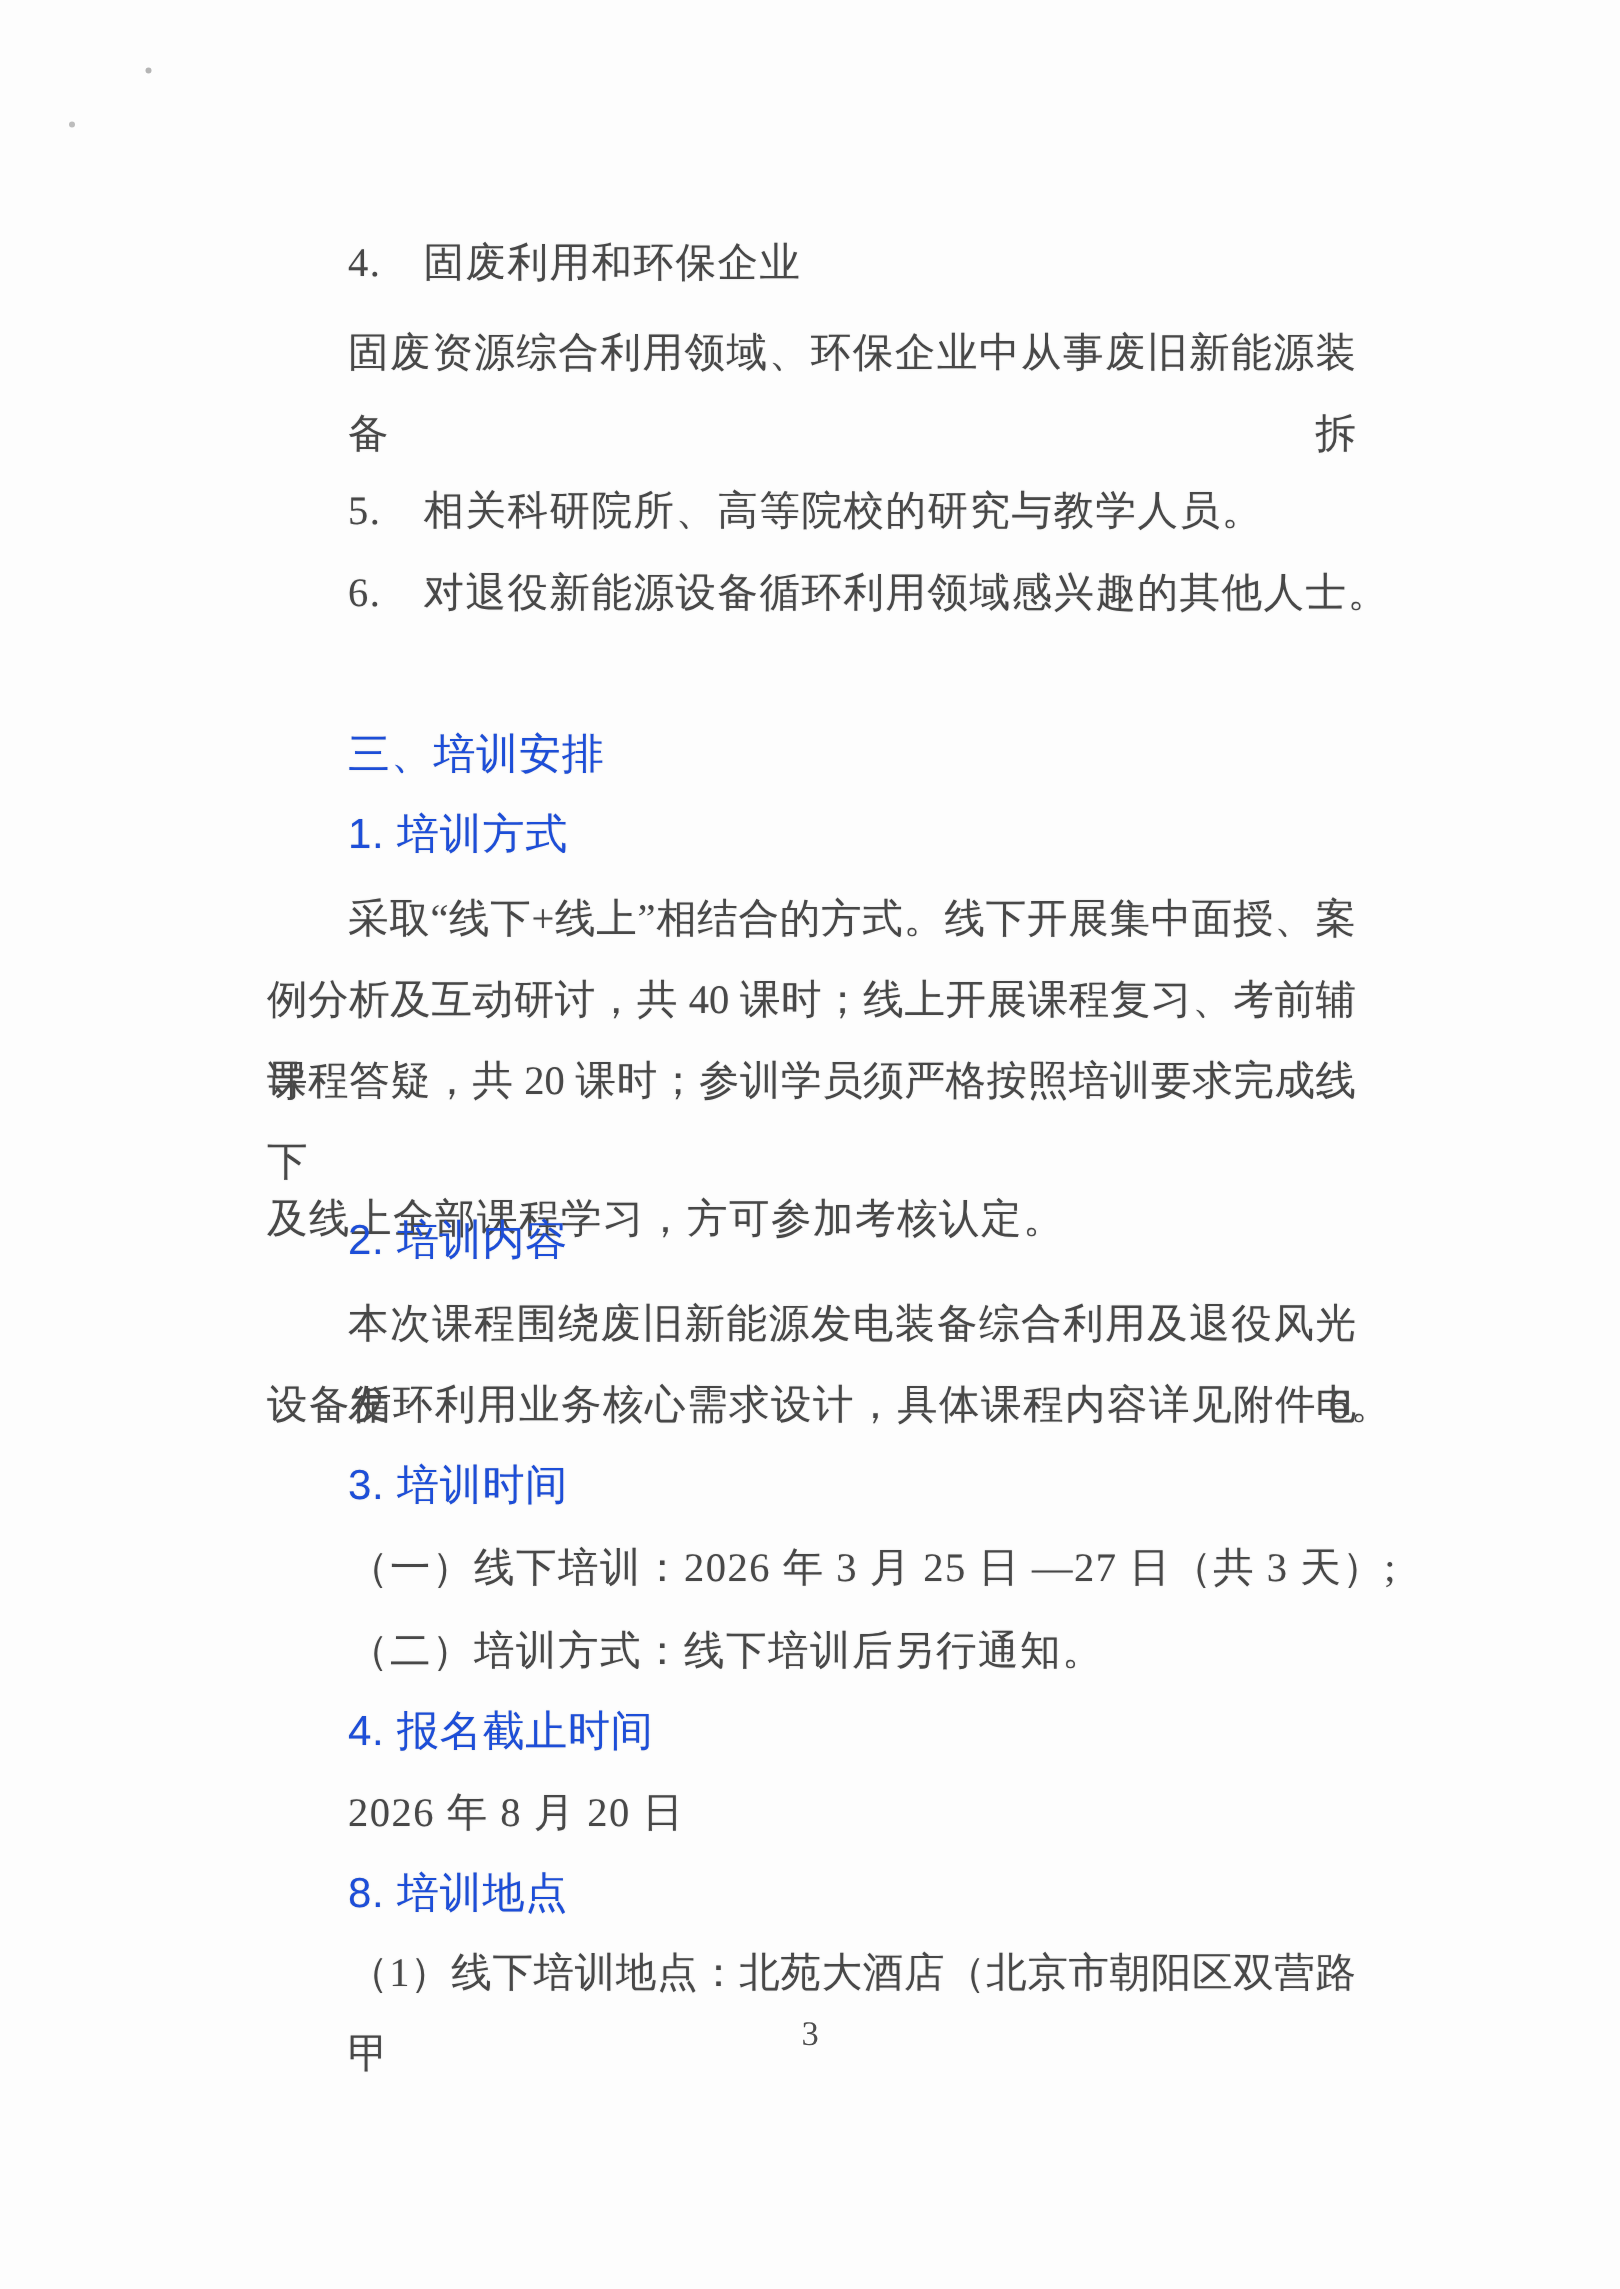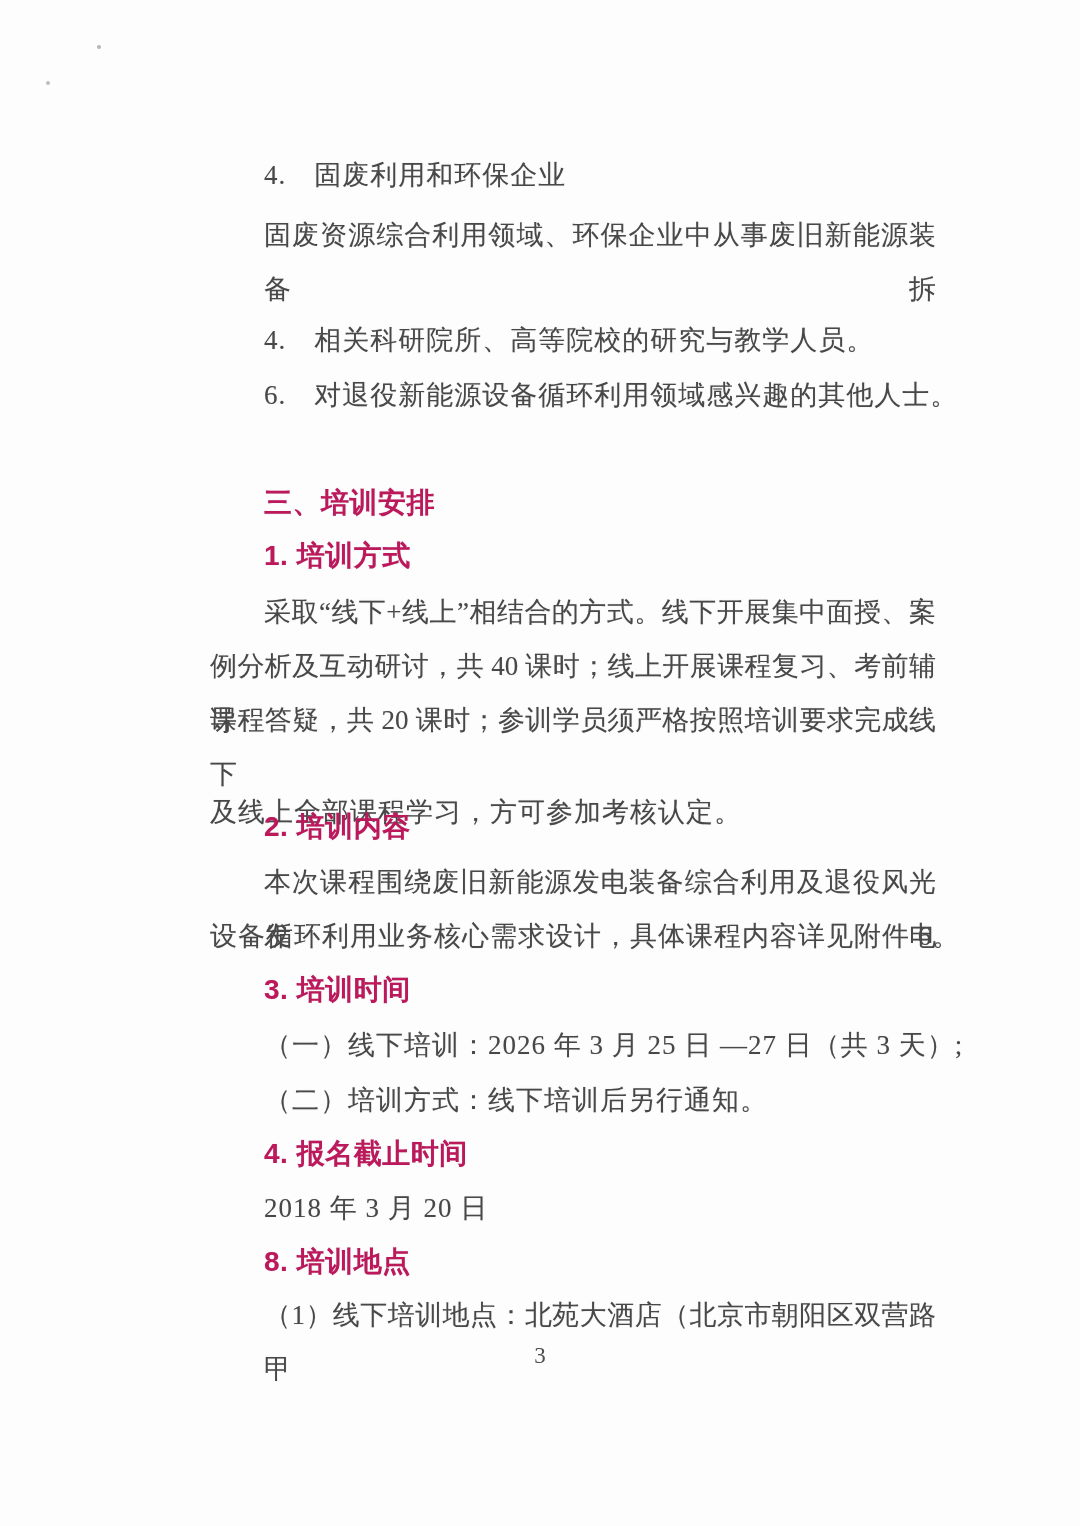--- a/index.html
+++ b/index.html
@@ -19,37 +19,36 @@
   .line {
     position: absolute;
     left: 178px;
     width: 726px;
     height: 54px;
     line-height: 54px;
     font-size: 27px;
     letter-spacing: 1px;
     white-space: nowrap;
     text-shadow: 0 0 1px rgba(90,90,90,0.30);
-    margin-left: 32px;
   }
   .indent {
     padding-left: 54px;
     width: 672px;
   }
   .stretch {
     white-space: normal;
     letter-spacing: 0;
     text-align: justify;
     text-align-last: justify;
   }
   .bold {
-    font-weight: 700;
+    font-weight: 400;
     font-family: "Liberation Sans", "DejaVu Sans", sans-serif;
     font-size: 28px;
-    color: #be185d;
+    color: #1d4ed8;
     letter-spacing: 0.5px;
   }
   .pagenum {
     position: absolute;
     top: 1339px;
     left: 0;
     width: 1080px;
     height: 40px;
     line-height: 34px;
     text-align: center;
@@ -66,21 +65,21 @@
 </head>
 <body>
 
 <div class="page">
 
   <span class="speck speck-1"></span>
   <span class="speck speck-2"></span>
 
   <div class="line indent" style="top:148px">4.　固废利用和环保企业</div>
   <div class="line indent stretch" style="top:208px">固废资源综合利用领域、环保企业中从事废旧新能源装备拆</div>
-  <div class="line indent" style="top:313px">4.　相关科研院所、高等院校的研究与教学人员。</div>
+  <div class="line indent" style="top:313px">5.　相关科研院所、高等院校的研究与教学人员。</div>
   <div class="line indent" style="top:368px">6.　对退役新能源设备循环利用领域感兴趣的其他人士。</div>
 
   <div class="line indent bold" style="top:476px">三、培训安排</div>
   <div class="line indent bold" style="top:529px">1. 培训方式</div>
 
   <div class="line indent stretch" style="top:585px">采取“线下+线上”相结合的方式。线下开展集中面授、案</div>
   <div class="line stretch" style="top:639px">例分析及互动研讨，共 40 课时；线上开展课程复习、考前辅导、</div>
   <div class="line stretch" style="top:693px">课程答疑，共 20 课时；参训学员须严格按照培训要求完成线下</div>
   <div class="line" style="top:785px">及线上全部课程学习，方可参加考核认定。</div>
 
@@ -89,21 +88,21 @@
   <div class="line indent stretch" style="top:855px">本次课程围绕废旧新能源发电装备综合利用及退役风光发电</div>
   <div class="line" style="top:909px">设备循环利用业务核心需求设计，具体课程内容详见附件 6。</div>
 
   <div class="line indent bold" style="top:963px">3. 培训时间</div>
 
   <div class="line indent" style="top:1018px">（一）线下培训：2026 年 3 月 25 日 —27 日（共 3 天）;</div>
   <div class="line indent" style="top:1073px">（二）培训方式：线下培训后另行通知。</div>
 
   <div class="line indent bold" style="top:1127px">4. 报名截止时间</div>
 
-  <div class="line indent" style="top:1181px">2018 年 3 月 20 日</div>
+  <div class="line indent" style="top:1181px">2026 年 8 月 20 日</div>
 
   <div class="line indent bold" style="top:1235px">8. 培训地点</div>
 
   <div class="line indent stretch" style="top:1288px">（1）线下培训地点：北苑大酒店（北京市朝阳区双营路甲</div>
 
   <div class="pagenum">3</div>
 
 </div>
 
 </body></html>

